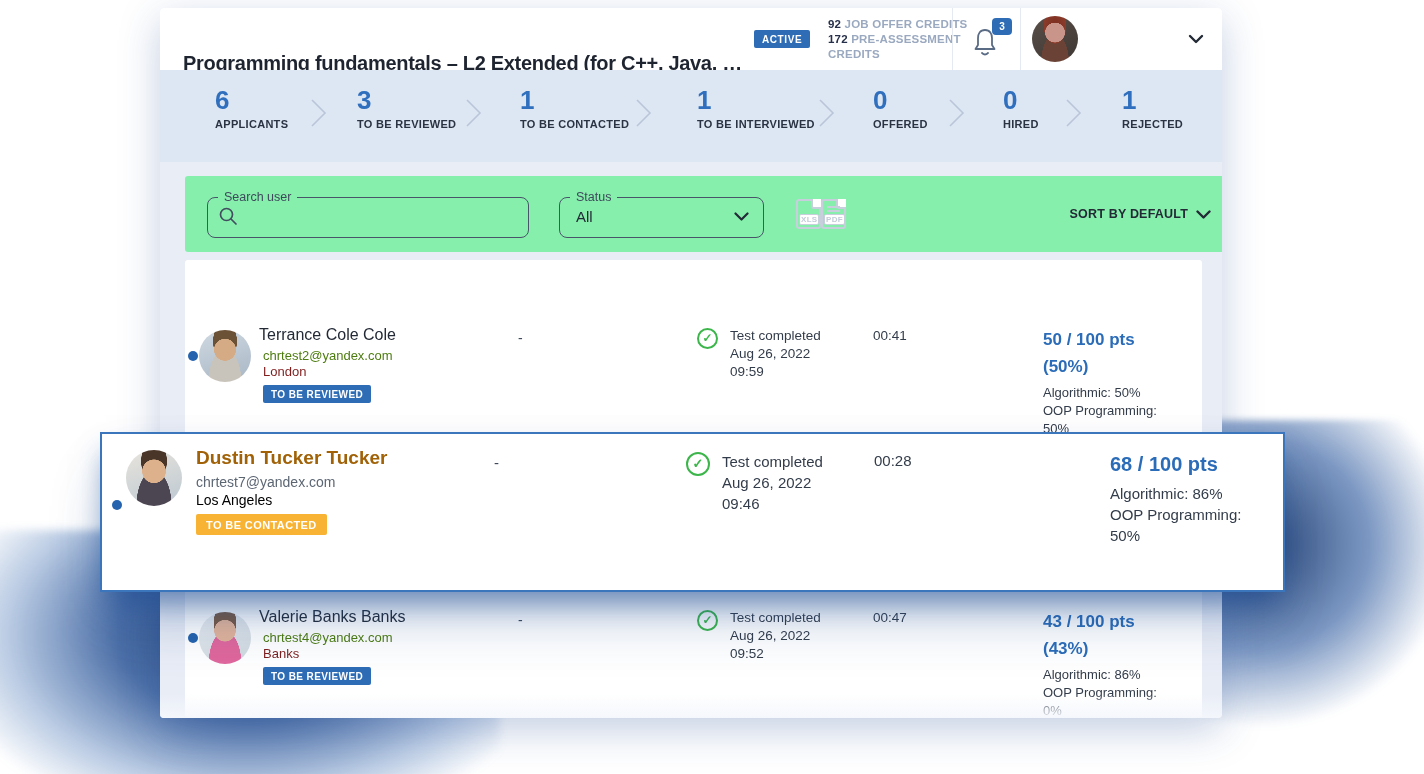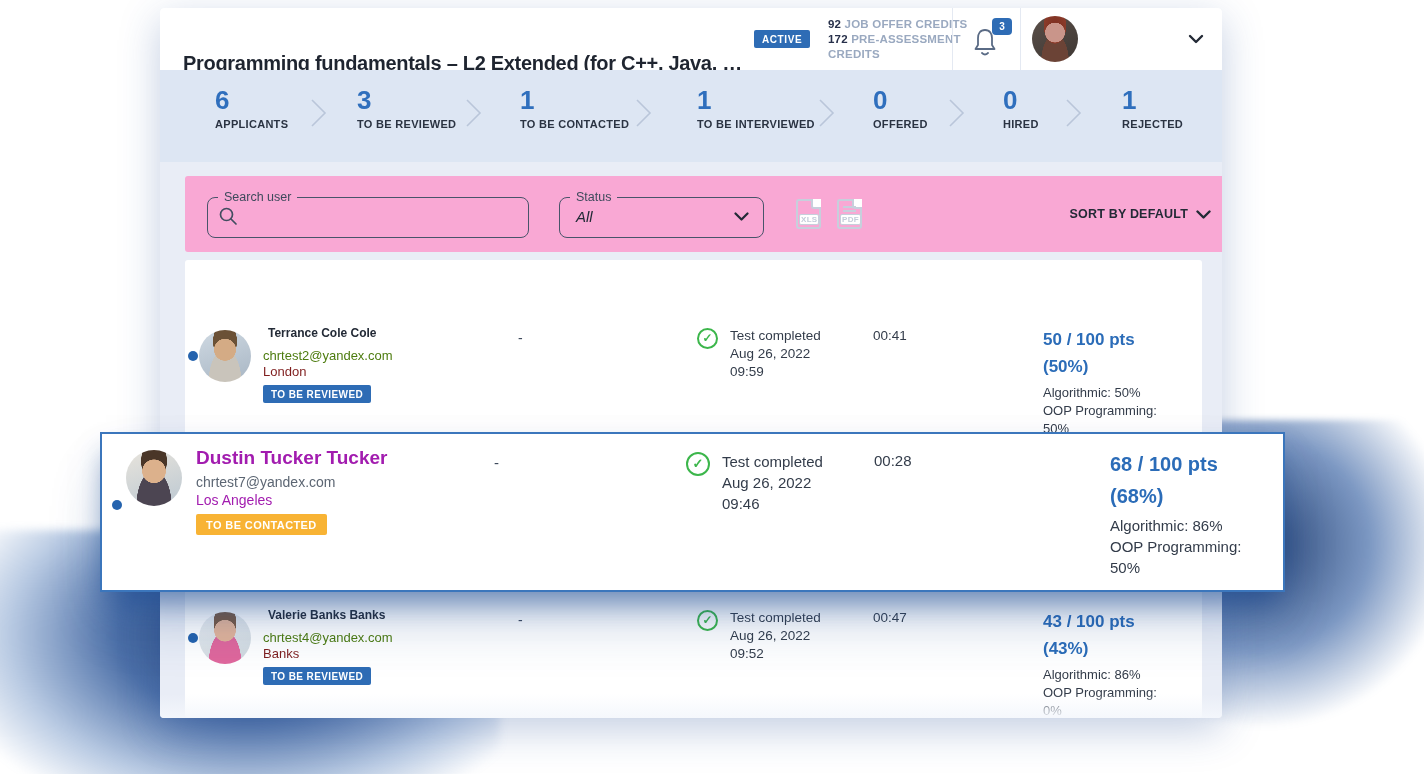--- a/index.html
+++ b/index.html
@@ -41,70 +41,70 @@
   .hdr-user-plan { font-size:12px; font-weight:bold; color:#aebbd0; letter-spacing:0.4px; margin-top:3px; }
 
   
   .pipeline { position:relative; height:92px; background:#dde6f3; }
   .stage { position:absolute; top:16px; }
   .stage-num { font-size:26px; font-weight:bold; color:#2f6fbd; line-height:28px; }
   .stage-label { font-size:11px; font-weight:bold; color:#2a3342; letter-spacing:0.3px; margin-top:4px; white-space:nowrap; }
   .stage-chev { position:absolute; top:26px; }
 
   
-  .filters-card { position:absolute; left:25px; top:168px; width:1060px; height:76px; background:#f9a8d4; border-radius:3px; display:flex; align-items:center; }
+  .filters-card { position:absolute; left:25px; top:168px; width:1060px; height:76px; background:#86efac; border-radius:3px; display:flex; align-items:center; }
   fieldset { border:1.5px solid #49546a; border-radius:8px; height:48px; }
   fieldset legend { font-size:12.5px; color:#3e4a5c; padding:0 6px; margin-left:10px; }
   .fs-search { width:322px; margin-left:22px; }
   .fs-search .fs-body { display:flex; align-items:center; padding:0 10px; height:24px; }
   .fs-search input { border:none; outline:none; background:transparent; font-size:15px; color:#222; width:260px; margin-left:8px; font-family:"Liberation Sans",sans-serif; }
   .fs-status { width:205px; margin-left:30px; }
   .fs-status .fs-body { display:flex; align-items:center; justify-content:space-between; padding:0 14px 0 16px; height:24px; cursor:pointer; }
-  .fs-status .fs-val { font-size:15px; color:#222a36;font-style:italic; }
-  .doc-btns { display:flex; gap:16px; margin-left:32px; }
+  .fs-status .fs-val { font-size:15px; color:#222a36; }
+  .doc-btns { display:flex; margin-left:32px; }
   .doc { position:relative; width:25px; height:30px; border:2px solid #c7cfdc; border-radius:3px 7px 3px 3px; }
   .doc::before { content:""; position:absolute; right:-2px; top:-2px; width:8px; height:8px; background:#ffffff; border-left:2px solid #c7cfdc; border-bottom:2px solid #c7cfdc; border-radius:0 0 0 3px; }
   .doc-label { position:absolute; left:1px; bottom:2px; font-size:8px; font-weight:bold; color:#c3ccd9; letter-spacing:0.3px; border:1px solid #c7cfdc; border-radius:2px; padding:0 1px; background:#fff; }
   .doc-lines { position:absolute; left:4px; top:5px; width:13px; height:2px; background:#c7cfdc; box-shadow:0 4px 0 #c7cfdc; }
   .sort { margin-left:auto; margin-right:34px; display:flex; align-items:center; gap:8px; cursor:pointer; }
   .sort-label { font-size:12.5px; font-weight:bold; color:#232a36; letter-spacing:0.2px; }
 
   .table-card { position:absolute; left:25px; top:252px; width:1017px; height:458px; background:#ffffff; border-radius:3px; }
   .thead { position:relative; height:48px; border-bottom:1px solid #edf0f5; }
   .th { position:absolute; top:19px; font-size:11.5px; font-weight:bold; color:#232a36; letter-spacing:0.2px; }
   .th.c1{left:30px} .th.c2{left:333px} .th.c3{left:515px} .th.c4{left:688px} .th.c5{left:877px}
 
   .prow { position:absolute; left:0; width:100%; height:130px; cursor:pointer; }
   .dot { position:absolute; width:10px; height:10px; border-radius:50%; background:#2563ae; }
   .row-avatar { position:absolute; left:14px; top:6px; width:52px; height:52px; }
   .row-dot { left:3px; top:27px; }
-  .p-name { position:absolute; left:83px; top:2px; font-size:12px; font-weight:bold; color:#232a36; white-space:nowrap; }
+  .p-name { position:absolute; left:74px; top:2px; font-size:16px; font-weight:normal; color:#232a36; white-space:nowrap; }
   .p-email { position:absolute; left:78px; top:24px; font-size:13px; color:#4d7c0f; }
   .p-city { position:absolute; left:78px; top:40px; font-size:13px; color:#7f1d1d; }
   .p-badge { position:absolute; left:78px; top:60px; }
   .badge { display:inline-block; color:#fff; font-size:10px; font-weight:bold; letter-spacing:0.4px; padding:4px 8px 3px; border-radius:2px; white-space:nowrap; }
   .p-dash { position:absolute; left:333px; top:6px; font-size:14px; color:#3e4a5c; }
   .status-icon { position:absolute; left:512px; top:4px; width:21px; height:21px; border:2px solid #3cb64b; border-radius:50%; color:#3cb64b; font-size:12px; font-weight:bold; text-align:center; line-height:17px; }
   .p-status { position:absolute; left:545px; top:3px; font-size:13.5px; color:#333c4a; line-height:18px; }
   .p-time { position:absolute; left:688px; top:4px; font-size:13.5px; color:#333c4a;text-align:center; }
   .p-result { position:absolute; left:858px; top:2px; }
   .score { font-size:17px; font-weight:bold; color:#2b6cb8; line-height:27px; white-space:nowrap; }
   .skills { width:120px; font-size:13px; color:#333c4a; line-height:18px; margin-top:4px; }
 
   .bottom-fade { position:absolute; left:0; right:0; bottom:0; height:24px; background:linear-gradient(rgba(244,247,252,0), rgba(244,247,252,0.95)); pointer-events:none; }
 
   
   .popcard { position:absolute; left:100px; top:432px; width:1185px; height:160px; background:#ffffff;
     border:2px solid #3b76bc; z-index:5; cursor:pointer;
     box-shadow:0 16px 26px -6px rgba(30,75,145,0.55), 0 34px 60px -12px rgba(30,75,145,0.3); }
   .pc-dot { left:10px; top:66px; }
   .pc-avatar { position:absolute; left:24px; top:16px; width:56px; height:56px; }
-  .pc-name { position:absolute; left:94px; top:13px; font-size:19px; font-weight:bold; color:#a21caf; white-space:nowrap; }
+  .pc-name { position:absolute; left:94px; top:13px; font-size:19px; font-weight:bold; color:#a16207; white-space:nowrap; }
   .pc-email { position:absolute; left:94px; top:40px; font-size:14px; color:#5c6673; }
-  .pc-city { position:absolute; left:94px; top:58px; font-size:14px; color:#a21caf; }
+  .pc-city { position:absolute; left:94px; top:58px; font-size:14px; color:#000000; }
   .pc-badge { position:absolute; left:94px; top:80px; }
   .pc-badge .badge { font-size:11px; padding:5px 10px 4px; }
   .pc-dash { position:absolute; left:392px; top:20px; font-size:15px; color:#3e4a5c; }
   .pc-icon { position:absolute; left:584px; top:18px; width:24px; height:24px; border:2px solid #3cb64b; border-radius:50%; color:#3cb64b; font-size:13px; font-weight:bold; text-align:center; line-height:20px; }
   .pc-status { position:absolute; left:620px; top:17px; font-size:15px; color:#333c4a; line-height:21px; }
   .pc-time { position:absolute; left:772px; top:18px; font-size:15px; color:#333c4a; }
   .pc-result { position:absolute; left:1008px; top:14px; }
   .pc-result .score { font-size:20px; line-height:32px; }
   .pc-result .skills { width:142px; font-size:15px; line-height:21px; margin-top:3px; }
 
@@ -316,21 +316,20 @@
     <div class="pc-dash">-</div>
     <div class="pc-icon">✓</div>
     <div class="pc-status">
       <div>Test completed</div>
       <div>Aug 26, 2022</div>
       <div>09:46</div>
     </div>
     <div class="pc-time">00:28</div>
     <div class="pc-result">
       <div class="score">68 / 100 pts</div>
-      <div class="score">(68%)</div>
       <div class="skills">
         <span>Algorithmic: 86%</span><br>
         <span>OOP Programming: 50%</span>
       </div>
     </div>
   </div>
 
 </div>
 
 </body></html>

